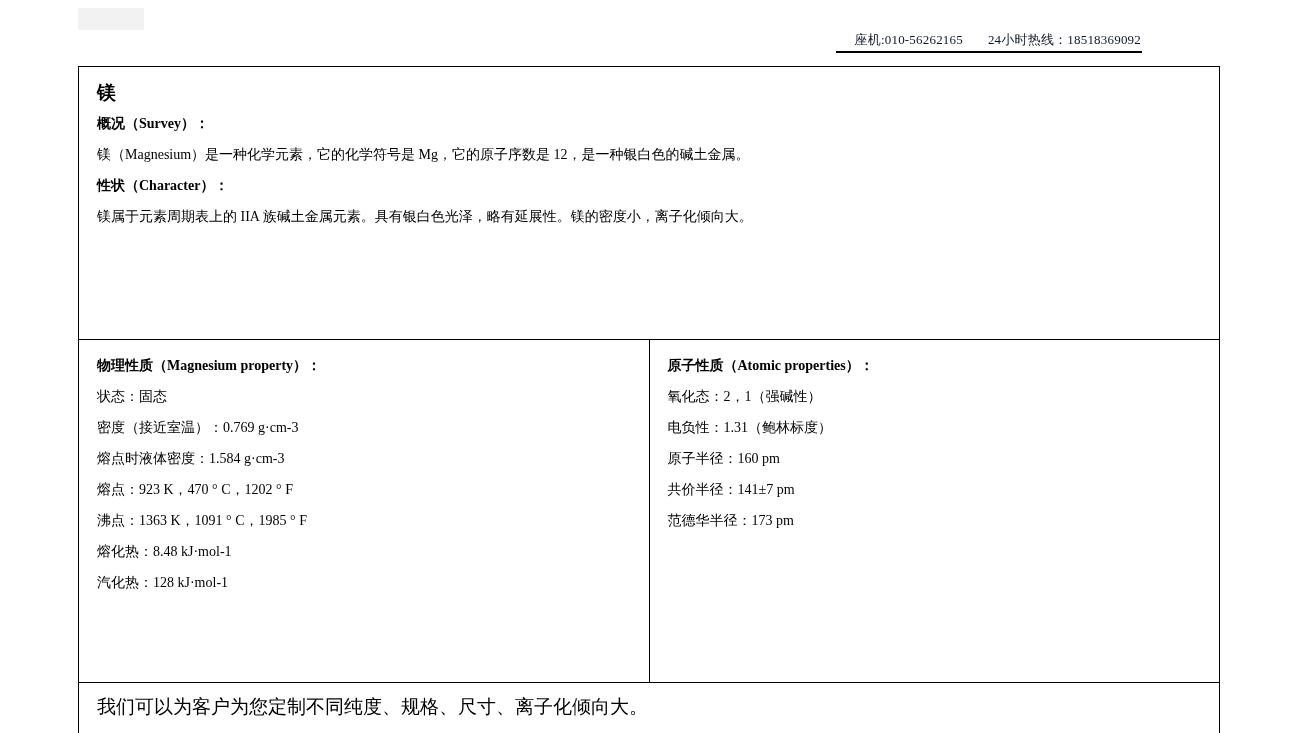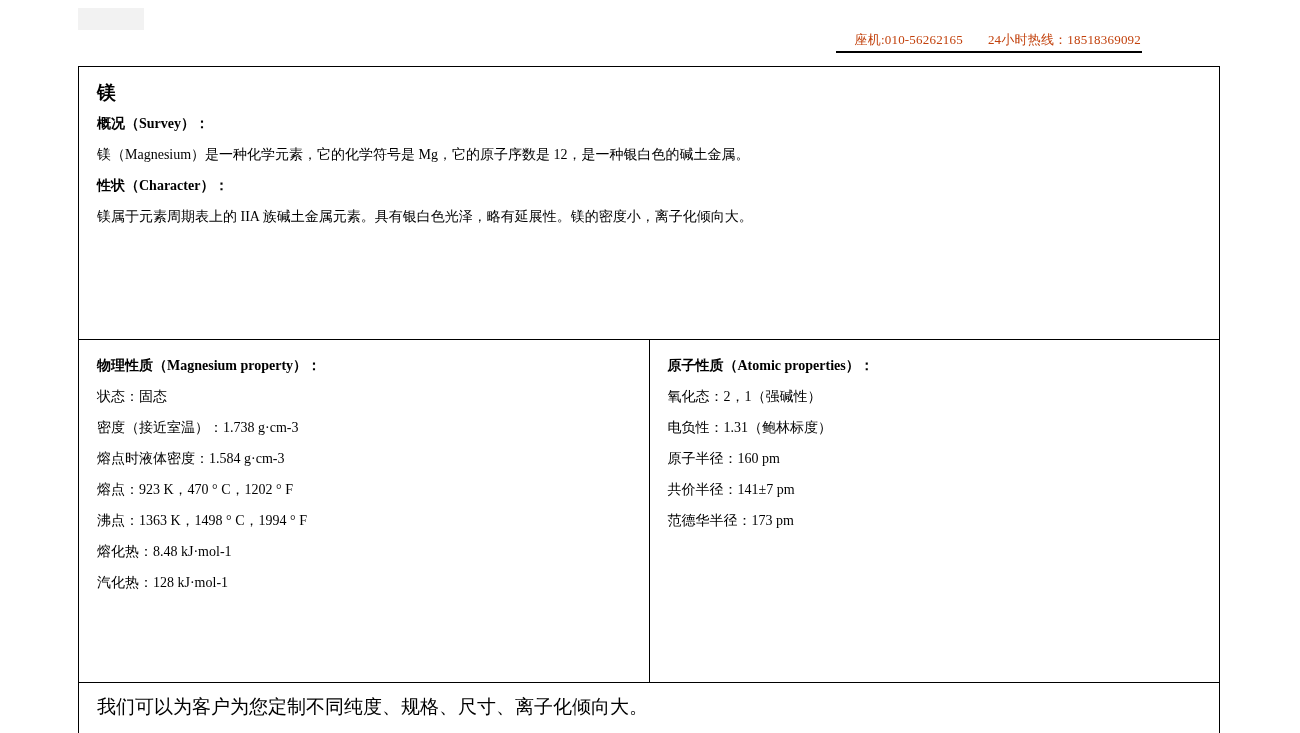--- a/index.html
+++ b/index.html
@@ -31,21 +31,21 @@
     width: 66px;
     height: 22px;
     background: #f2f2f2;
   }
   .contact-line {
     position: absolute;
     right: 159px;
     top: 31px;
     font-family: "Liberation Serif", "DejaVu Serif", serif;
     font-size: 13px;
-    color: #c2410c;
+    color: #0f172a;
     white-space: nowrap;
     letter-spacing: 0.2px;
   }
   .contact-line .gap {
     display: inline-block;
     width: 18px;
   }
   .header-rule {
     position: absolute;
     left: 836px;
@@ -115,24 +115,24 @@
       <div class="ln bold">概况（Survey）：</div>
       <div class="ln">镁（Magnesium）是一种化学元素，它的化学符号是 Mg，它的原子序数是 12，是一种银白色的碱土金属。</div>
       <div class="ln bold">性状（Character）：</div>
       <div class="ln">镁属于元素周期表上的 IIA 族碱土金属元素。具有银白色光泽，略有延展性。镁的密度小，离子化倾向大。</div>
     </td>
   </tr>
   <tr>
     <td class="cell-phys">
       <div class="ln bold">物理性质（Magnesium property）：</div>
       <div class="ln">状态：固态</div>
-      <div class="ln">密度（接近室温）：1.738 g·cm-3</div>
+      <div class="ln">密度（接近室温）：0.769 g·cm-3</div>
       <div class="ln">熔点时液体密度：1.584 g·cm-3</div>
       <div class="ln">熔点：923 K，470 ° C，1202 ° F</div>
-      <div class="ln">沸点：1363 K，1498 ° C，1994 ° F</div>
+      <div class="ln">沸点：1363 K，1091 ° C，1985 ° F</div>
       <div class="ln">熔化热：8.48 kJ·mol-1</div>
       <div class="ln">汽化热：128 kJ·mol-1</div>
     </td>
     <td class="cell-atom">
       <div class="ln bold">原子性质（Atomic properties）：</div>
       <div class="ln">氧化态：2，1（强碱性）</div>
       <div class="ln">电负性：1.31（鲍林标度）</div>
       <div class="ln">原子半径：160 pm</div>
       <div class="ln">共价半径：141±7 pm</div>
       <div class="ln">范德华半径：173 pm</div>

